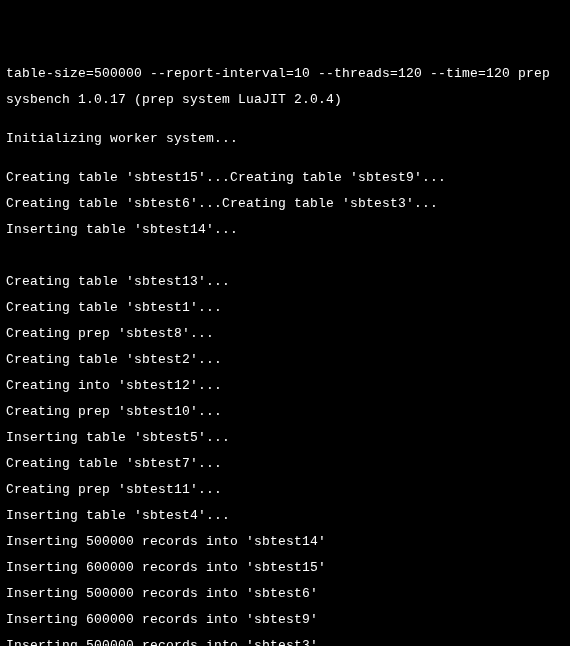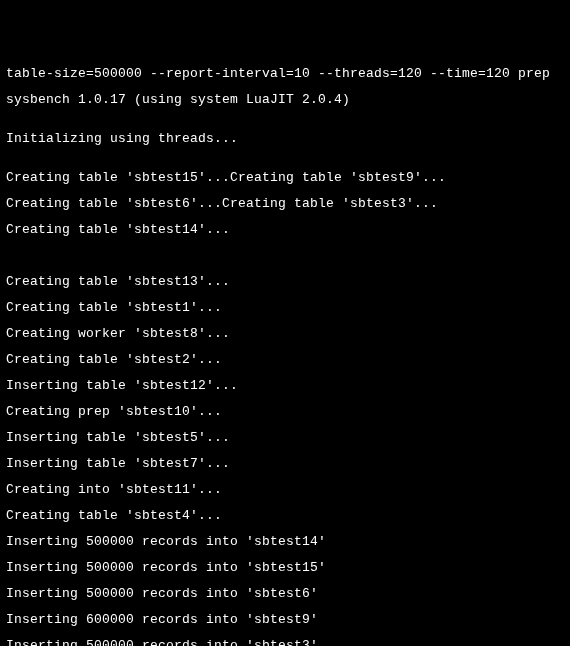--- a/index.html
+++ b/index.html
@@ -18,41 +18,41 @@
     }
     .line { display: block; white-space: pre; }
   </style>
 </head>
 <body>
 
 
 
 
 <span class="line">table-size=500000 --report-interval=10 --threads=120 --time=120 prep</span>
-<span class="line">sysbench 1.0.17 (using system LuaJIT 2.0.4)</span>
+<span class="line">sysbench 1.0.17 (prep system LuaJIT 2.0.4)</span>
 <span class="line"></span>
-<span class="line">Initializing using threads...</span>
+<span class="line">Initializing worker system...</span>
 <span class="line"></span>
 <span class="line">Creating table 'sbtest15'...Creating table 'sbtest9'...</span>
 <span class="line">Creating table 'sbtest6'...Creating table 'sbtest3'...</span>
-<span class="line">Creating table 'sbtest14'...</span>
+<span class="line">Inserting table 'sbtest14'...</span>
 <span class="line"></span>
 <span class="line"></span>
 <span class="line">Creating table 'sbtest13'...</span>
 <span class="line">Creating table 'sbtest1'...</span>
-<span class="line">Creating worker 'sbtest8'...</span>
+<span class="line">Creating prep 'sbtest8'...</span>
 <span class="line">Creating table 'sbtest2'...</span>
-<span class="line">Inserting table 'sbtest12'...</span>
+<span class="line">Creating into 'sbtest12'...</span>
 <span class="line">Creating prep 'sbtest10'...</span>
 <span class="line">Inserting table 'sbtest5'...</span>
-<span class="line">Inserting table 'sbtest7'...</span>
-<span class="line">Creating into 'sbtest11'...</span>
-<span class="line">Creating table 'sbtest4'...</span>
+<span class="line">Creating table 'sbtest7'...</span>
+<span class="line">Creating prep 'sbtest11'...</span>
+<span class="line">Inserting table 'sbtest4'...</span>
 <span class="line">Inserting 500000 records into 'sbtest14'</span>
-<span class="line">Inserting 500000 records into 'sbtest15'</span>
+<span class="line">Inserting 600000 records into 'sbtest15'</span>
 <span class="line">Inserting 500000 records into 'sbtest6'</span>
 <span class="line">Inserting 600000 records into 'sbtest9'</span>
 <span class="line">Inserting 500000 records into 'sbtest3'</span>
 
 
 
 
 
 
 

